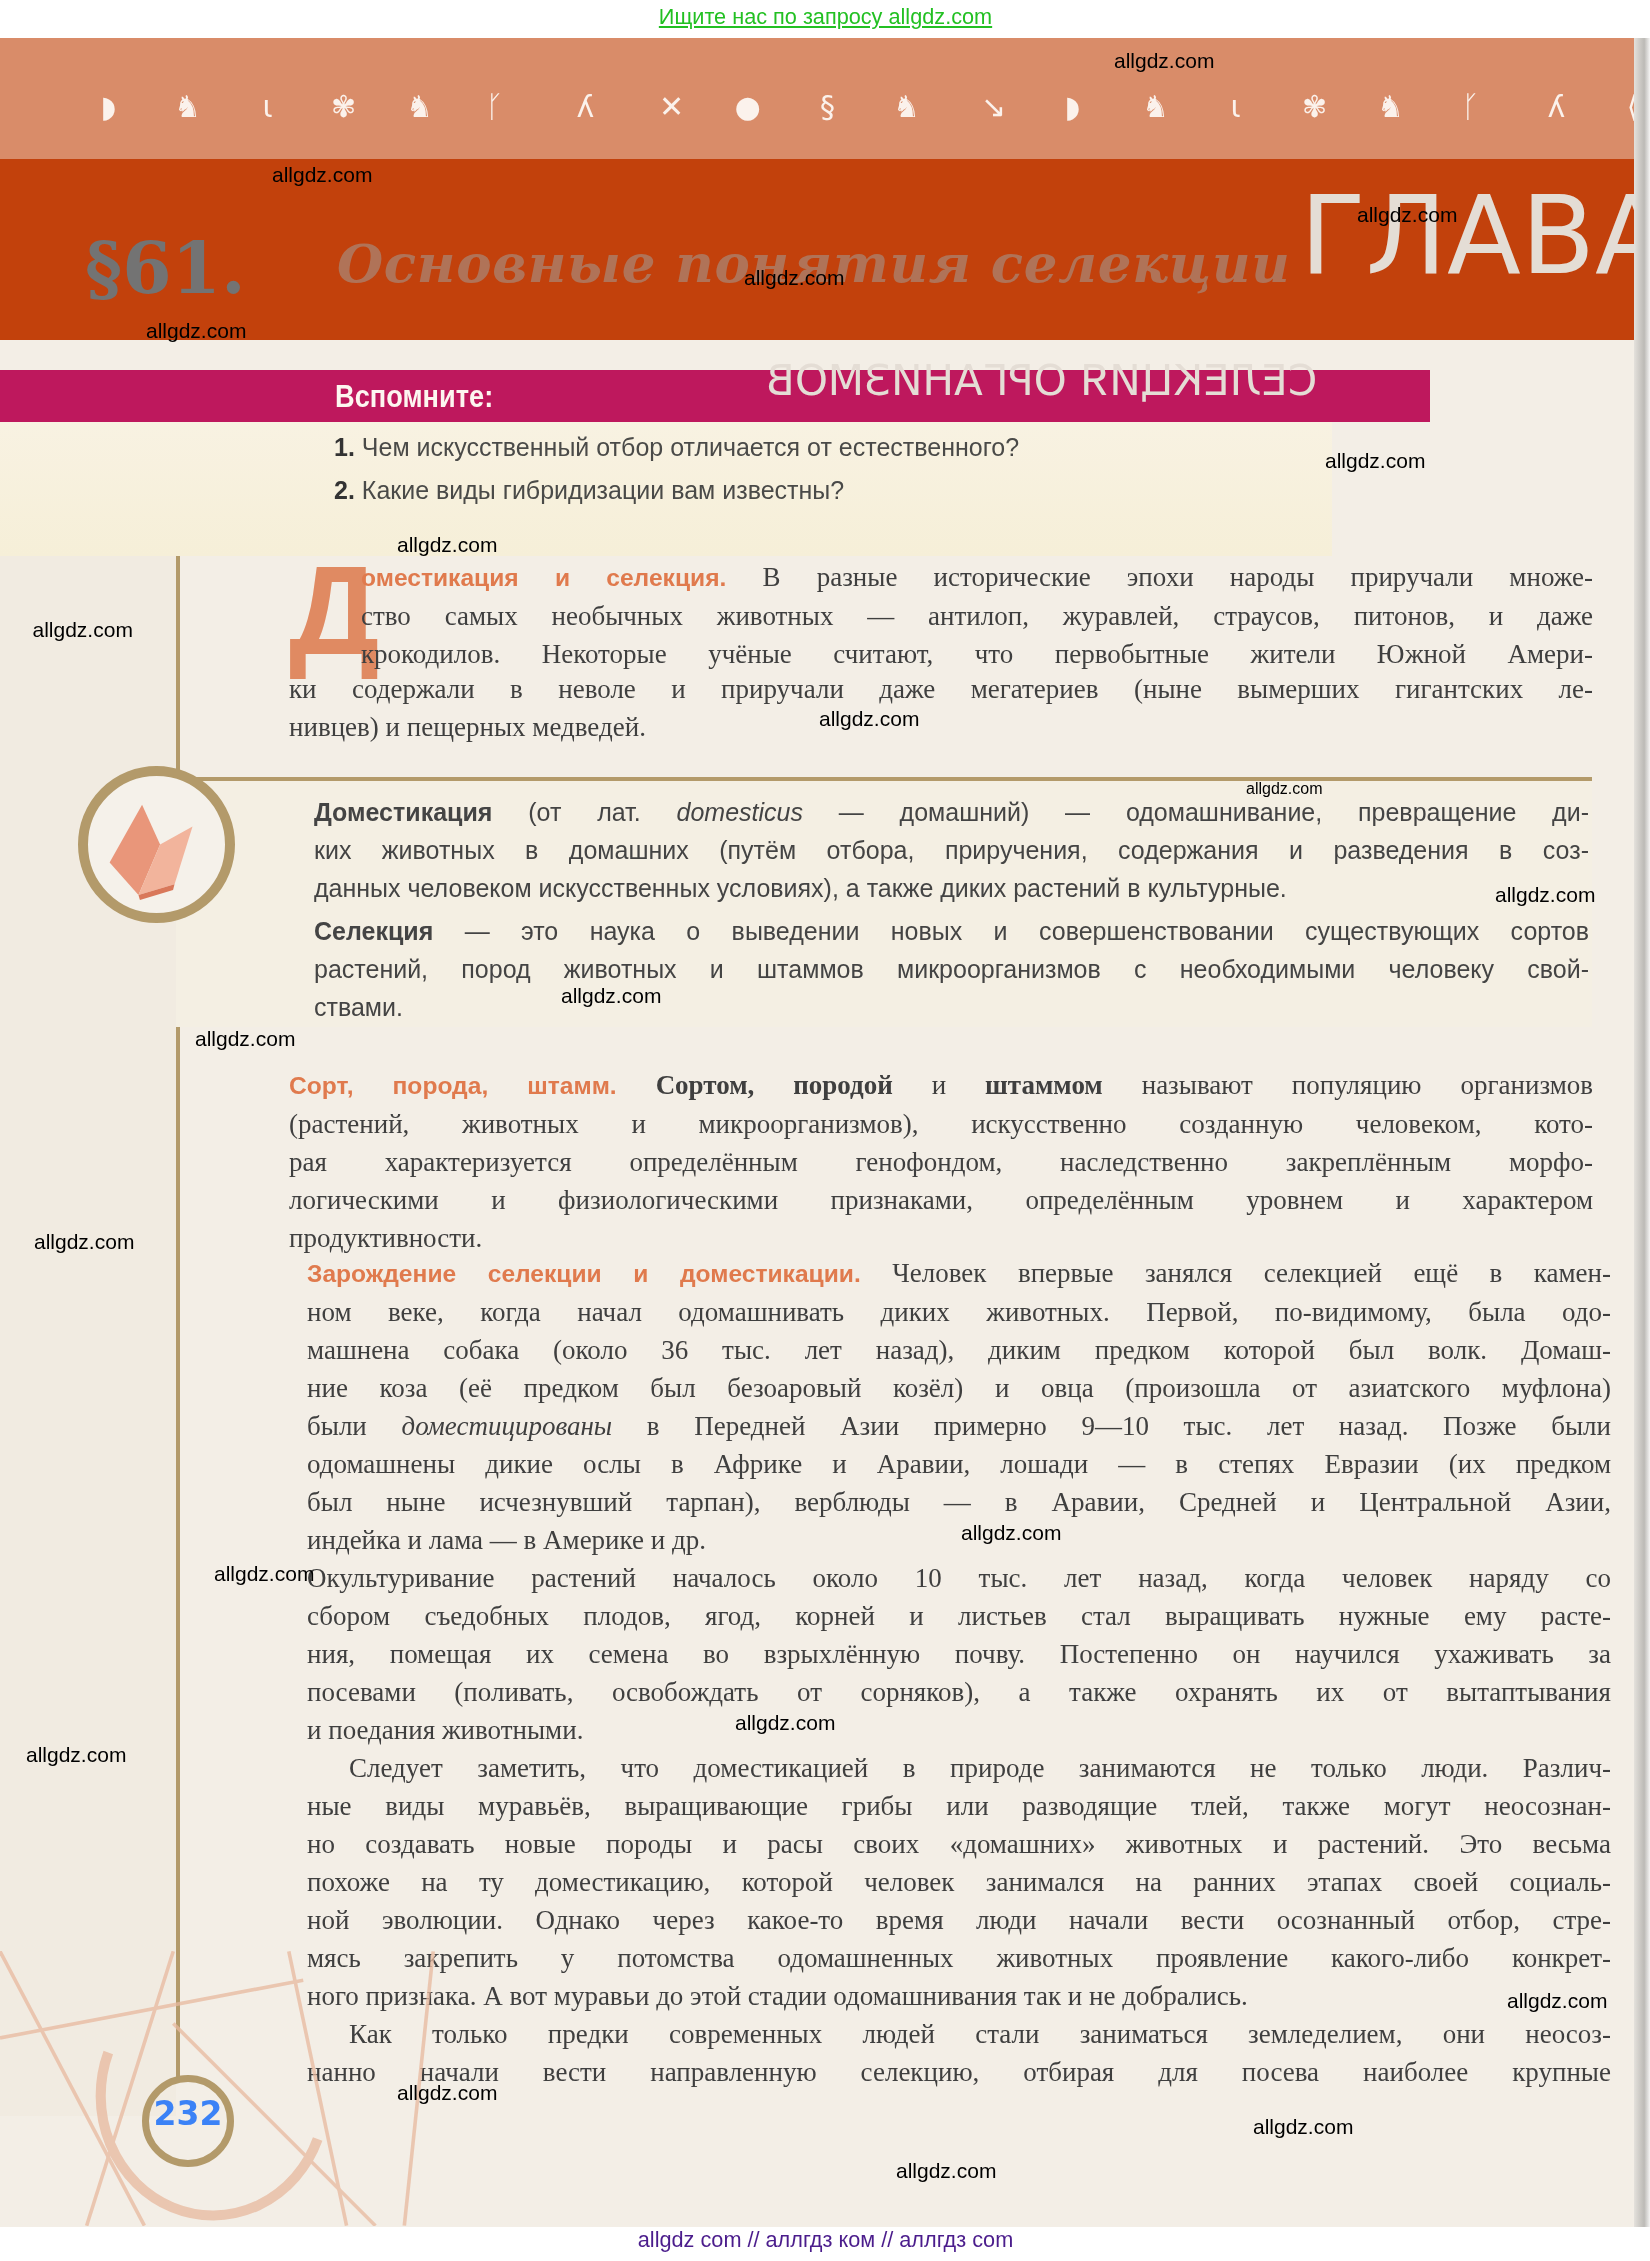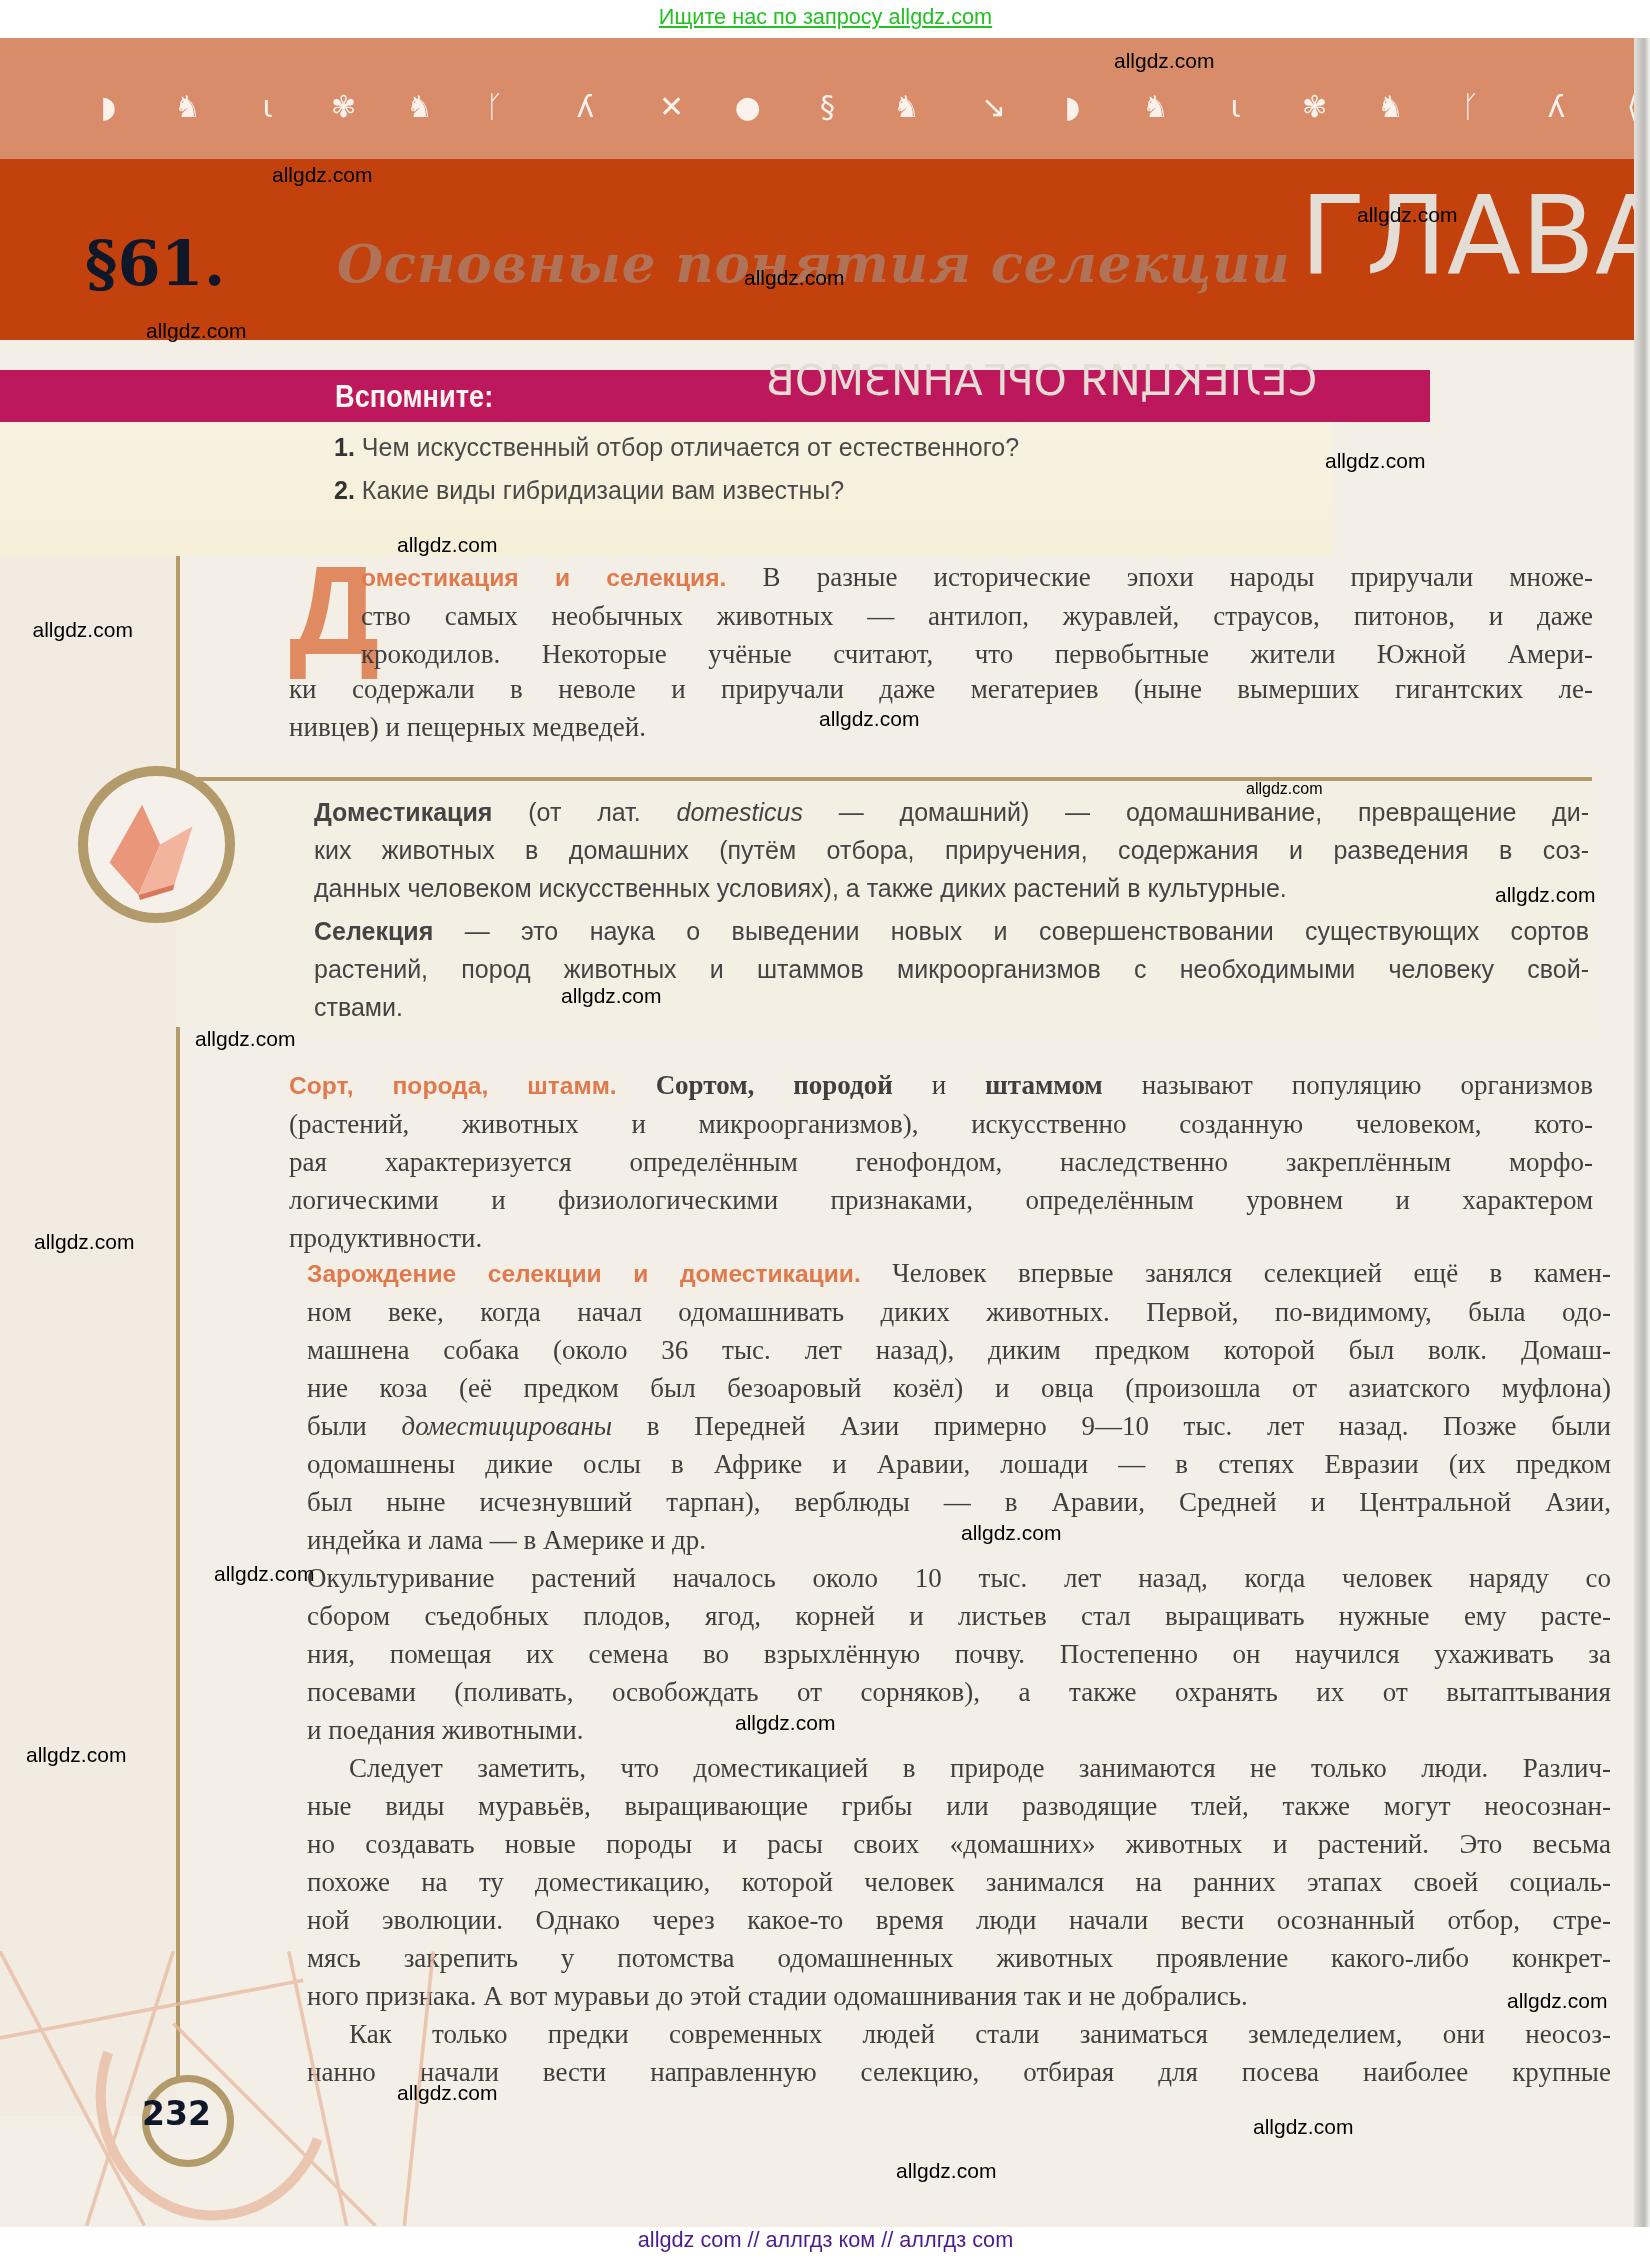--- a/index.html
+++ b/index.html
@@ -10,21 +10,21 @@
   .bottom-banner { position:absolute; top:2225px; left:0; width:1651px; height:36px; text-align:center;
          color:#4b1d8c; font-family:"Liberation Sans", sans-serif; font-size:21.7px; line-height:29px; }
   .page { position:absolute; left:0; top:38px; width:1634px; height:2189px; background:#f3eee6; overflow:hidden; }
   .page-edge { position:absolute; right:0; top:38px; width:17.3px; height:2189px;
          background:linear-gradient(to right,#e4e1dc,#bcbab6 60%,#ffffff); }
   .animal-band { position:absolute; left:0; top:0; width:1634px; height:121px; background:#d98c69; }
   .animal { position:absolute; top:51px; width:29px; height:36px; color:#fbf2ec; font-size:30px; line-height:36px;
          text-align:center; font-family:"DejaVu Sans", sans-serif; }
   .title-area { position:absolute; left:0; top:121px; width:1634px; height:181px; background:#c2410c; }
   .ghost { position:absolute; color:#e4ddd5; font-family:"DejaVu Sans", sans-serif; }
-  .para-num { position:absolute; left:85px; top:195px; font-size:62px; font-weight:bold; color:#0f172a;
+  .para-num { position:absolute; left:85px; top:195px; font-size:71px; font-weight:bold; color:#737373;
          font-family:"DejaVu Serif", serif; line-height:1; }
   .para-title { position:absolute; left:337px; top:199px; font-size:53px; font-weight:bold; font-style:italic;
          color:#b07358; font-family:"DejaVu Serif", serif; line-height:1; letter-spacing:0.7px; }
   .recall-bar { position:absolute; left:0; top:332px; width:1430px; height:52px; background:#be185d; }
   .recall-label { position:absolute; left:335px; top:8px; font-size:32px; font-weight:bold; color:#fdf6f0;
          font-family:"Liberation Sans", sans-serif; transform:scaleX(0.85); transform-origin:left; }
   .recall-box { position:absolute; left:0; top:384px; width:1332px; height:134px;
          background:linear-gradient(to bottom,#f8f2e2,#f6efd8); }
   .recall-q { position:absolute; left:334px; font-size:25px; color:#4a4a48; font-family:"Liberation Sans", sans-serif; }
   .recall-q b { color:#333; }
@@ -41,22 +41,22 @@
          border-top:4.3px solid #b39a6a; }
   .def-text { position:absolute; left:314px; width:1275px; font-size:25px; line-height:38px; color:#444;
          font-family:"Liberation Sans", sans-serif; }
   .def-text .line { display:block; white-space:nowrap; text-align:justify; text-align-last:justify; }
   .def-text .line.last { text-align-last:left; }
   .book-circle { position:absolute; left:78px; top:766px; width:137px; height:137px; border-radius:50%;
          border:10px solid #b39a6a; background:#f5f1ea; }
   .watermark { position:absolute; color:#000; font-family:"Liberation Sans", sans-serif; font-size:21px; }
   .pagenum-circle { position:absolute; left:142px; top:2075px; width:78px; height:78px; border-radius:50%;
          border:7.2px solid #b39a6a; }
-  .pagenum { position:absolute; left:142px; top:2094px; width:92px; font-size:33px; font-weight:bold;
-         color:#0f172a; font-family:"DejaVu Sans", sans-serif; }
+  .pagenum { position:absolute; left:142px; top:2094px; width:92px; text-align:center; font-size:33px; font-weight:bold;
+         color:#3b82f6; font-family:"DejaVu Sans", sans-serif; }
   .deco { position:absolute; left:0; top:1951px; width:722px; height:275px; pointer-events:none; }
 </style>
 </head>
 <body>
 
 <div class="top-banner">Ищите нас по запросу allgdz.com</div>
 
 <div class="page">
 
   <div class="animal-band">

